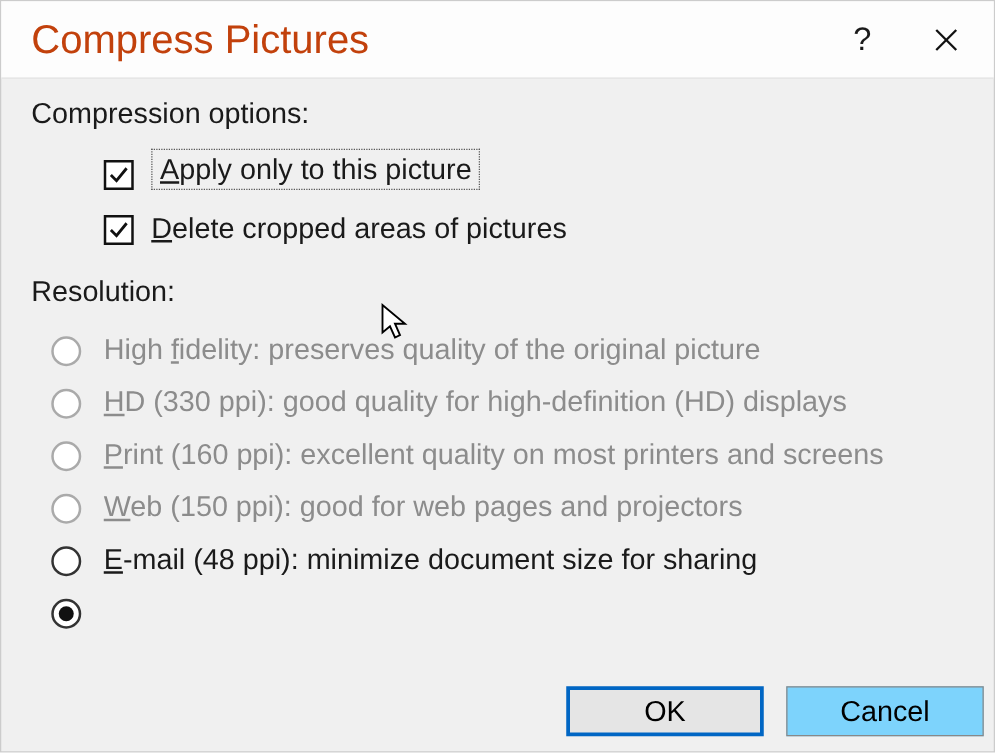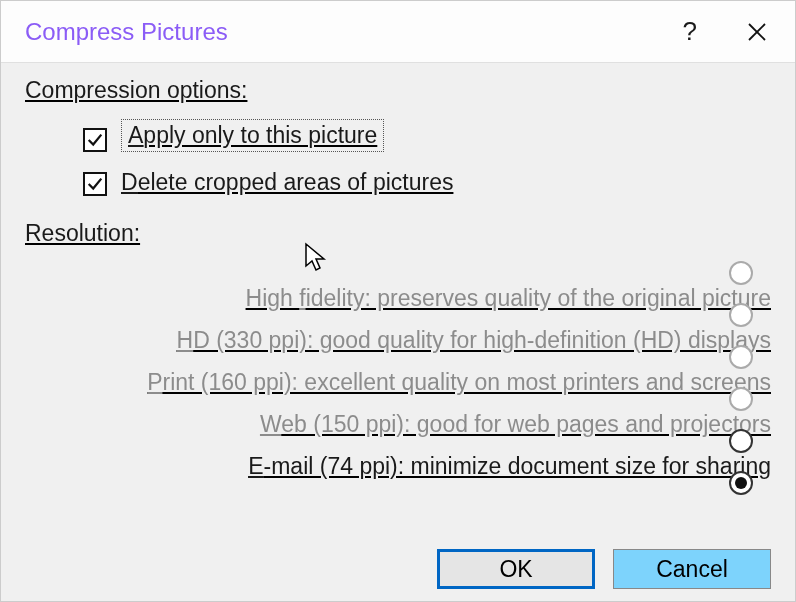--- a/index.html
+++ b/index.html
@@ -26,22 +26,22 @@
     .titlebar {
       display: flex;
       align-items: center;
       justify-content: space-between;
       padding: 8px 14px 8px 24px;
       background: #fdfdfd;
       border-bottom: 1px solid #e0e0e0;
       height: 62px;
     }
     .titlebar-title {
-      font-size: 24px;
-      color: #8b5cf6;
+      font-size: 32px;
+      color: #c2410c;
     }
     .titlebar-controls {
       display: flex;
       align-items: center;
       gap: 48px;
       margin-right: 12px;
     }
     .help-icon {
       font-size: 26px;
       color: #1a1a1a;
@@ -56,42 +56,40 @@
       align-items: center;
       justify-content: center;
     }
     .close-icon svg {
       width: 20px;
       height: 20px;
     }
     .content {
       flex: 1;
       padding: 14px 24px 0 24px;
-      text-decoration: underline;
     }
     .section-label {
       font-size: 23px;
       color: #1a1a1a;
       margin-bottom: 16px;
     }
     .section-label.resolution {
       margin-top: 24px;
       margin-bottom: 14px;
     }
     .option-row {
       display: flex;
       align-items: flex-end;
       margin-left: 58px;
       margin-bottom: 12px;
       height: 32px;
     }
     .option-row.radio-row {
       margin-left: 16px;
       margin-bottom: 10px;
-      flex-direction: column;
     }
     .checkbox {
       width: 24px;
       height: 24px;
       border: 2px solid #111;
       background: #fff;
       margin-right: 14px;
       display: flex;
       align-items: center;
       justify-content: center;
@@ -137,21 +135,21 @@
       content: "";
       width: 12px;
       height: 12px;
       background: #111;
       border-radius: 50%;
     }
     .button-bar {
       display: flex;
       justify-content: flex-end;
       gap: 18px;
-      padding: 0 24px 12px 0;
+      padding: 0 8px 12px 0;
     }
     .btn {
       width: 158px;
       height: 40px;
       font-size: 23px;
       border: 1px solid #888;
       background: #7dd3fc;
       cursor: pointer;
       display: flex;
       align-items: center;
@@ -226,21 +224,21 @@
       <span class="option-label disabled"><span class="underline">P</span><span>rint (160 ppi): excellent quality on most printers and screens</span></span>
     </div>
 
     <div class="option-row radio-row">
       <div class="radio disabled"></div>
       <span class="option-label disabled"><span class="underline">W</span><span>eb (150 ppi): good for web pages and projectors</span></span>
     </div>
 
     <div class="option-row radio-row">
       <div class="radio"></div>
-      <span class="option-label"><span class="underline">E</span><span>-mail (74 ppi): minimize document size for sharing</span></span>
+      <span class="option-label"><span class="underline">E</span><span>-mail (48 ppi): minimize document size for sharing</span></span>
     </div>
 
     <div class="option-row radio-row">
       <div class="radio selected"></div>
     </div>
 
   </div>
 
   <div class="button-bar">
     <div class="btn primary">OK</div>

